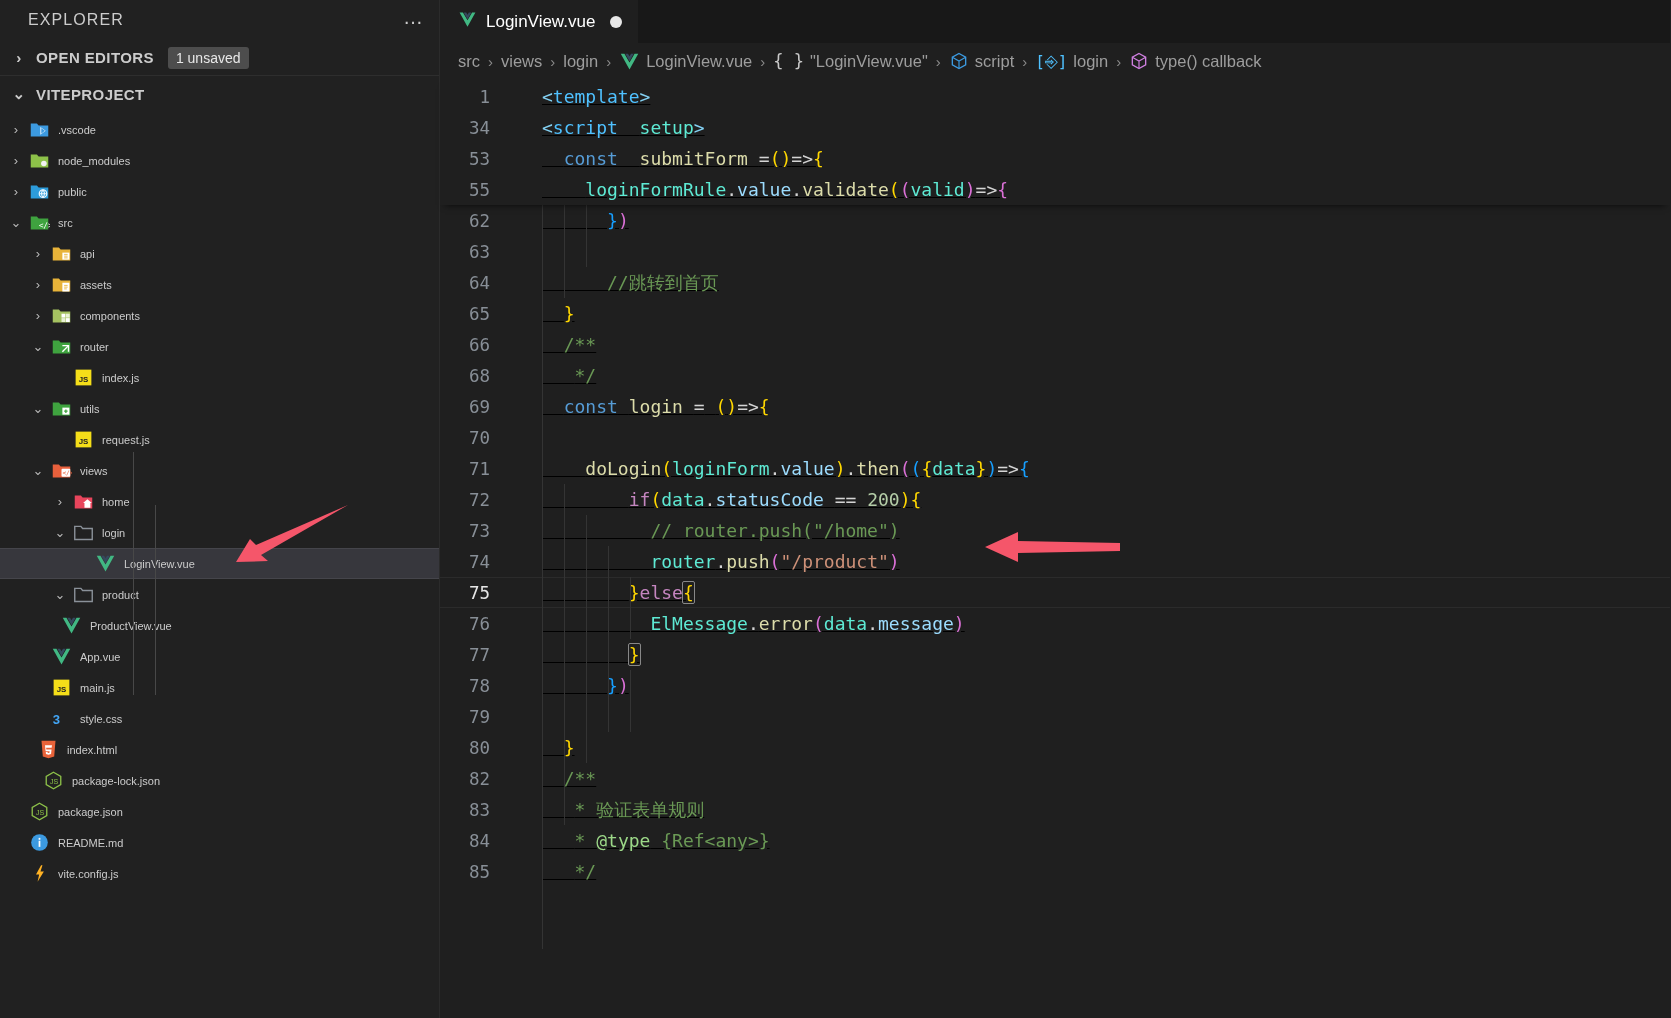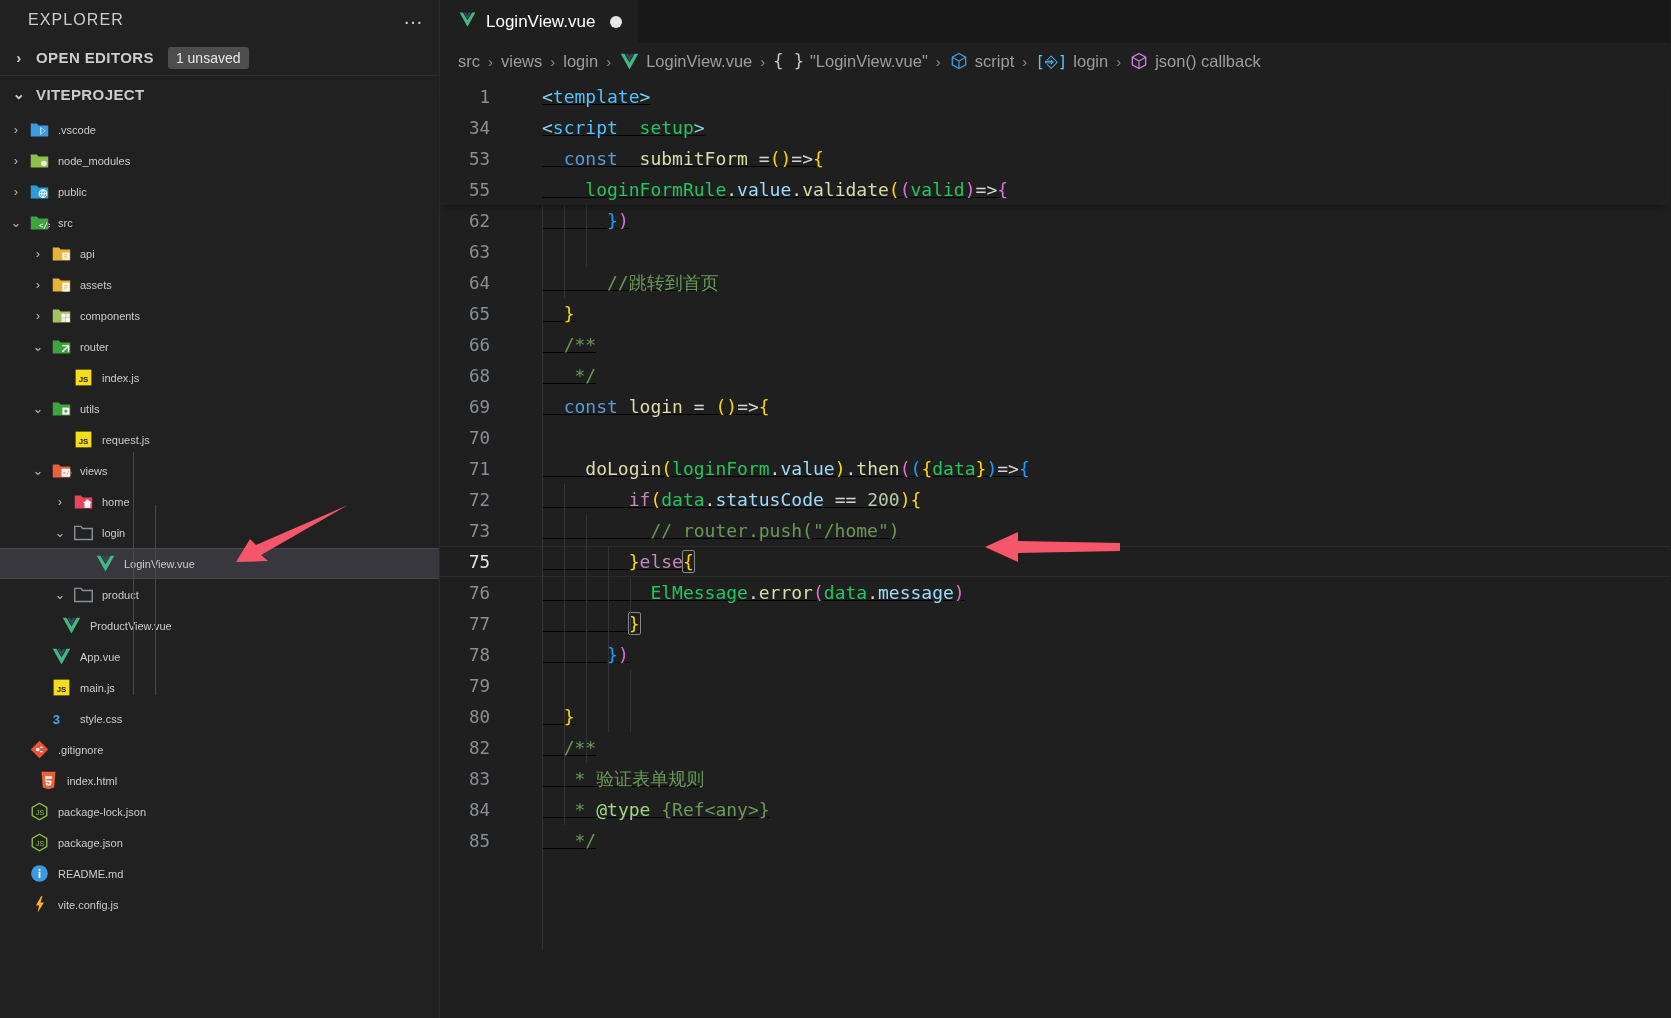--- a/index.html
+++ b/index.html
@@ -121,21 +121,21 @@
   }
   .indent-guides { position: absolute; left: 0; top: 0; bottom: 0; pointer-events:none; }
   .ig { position: absolute; top: 0; bottom: 0; width: 1px; background: #343434; }
 
   
   .t-tag      { color: #83d0f2; }
   .t-tagname  { color: #4fc1ff; }
   .t-kw       { color: #569cd6; }
   .t-kw2      { color: #c586c0; }
   .t-fn       { color: #dcdcaa; }
-  .t-var      { color: #22c55e; }
+  .t-var      { color: #5eead4; }
   .t-prop     { color: #9cdcfe; }
   .t-str      { color: #ce9178; }
   .t-num      { color: #b5cea8; }
   .t-com      { color: #6a9955; }
   .t-docpar   { color: #9cd888; }
   .t-op       { color: #d4d4d4; }
   .t-pr1      { color: #ffd700; }
   .t-pr2      { color: #da70d6; }
   .t-pr3      { color: #179fff; }
   .t-white    { color: #d4d4d4; }
@@ -370,42 +370,31 @@
         </div>
         <div class="row" style="padding-left: 28px;">
           <span class="arrow"></span>
           <span class="ficon">
             <svg width="21" height="21" viewBox="0 0 24 24">
               <text x="2" y="18" font-size="15" font-weight="bold" fill="#42a5f5" font-family="sans-serif">3</text>
             </svg>
           </span>
           <span class="lbl">style.css</span>
         </div>
-        <div class="row" style="padding-left: 6px;">
-          <span class="arrow"></span>
-          <span class="ficon">
-            <svg width="21" height="21" viewBox="0 0 24 24">
-              <path d="M12 2l10 10-10 10L2 12 12 2z" fill="#e8533a"></path>
-              <circle cx="10" cy="12" r="2.1" fill="#fff"></circle>
-              <path d="M12.5 9.5l3 0M12.5 14.5l3 0" stroke="#fff" stroke-width="1.4"></path>
-            </svg>
-          </span>
-          <span class="lbl">.gitignore</span>
-        </div>
         <div class="row" style="padding-left: 15px;">
           <span class="arrow"></span>
           <span class="ficon">
             <svg width="21" height="21" viewBox="0 0 24 24">
               <path d="M4 2h16l-1.5 18L12 22l-6.5-2L4 2z" fill="#e8633a"></path>
               <path d="M8 7h8l-.4 3H9.3l.2 2h6l-.6 5L12 18l-2.9-1-.2-2.2h2l.1 1 1 .3 1.1-.3.15-1.7H8.7L8 7z" fill="#fff"></path>
             </svg>
           </span>
           <span class="lbl">index.html</span>
         </div>
-        <div class="row" style="padding-left: 6px;">
+        <div class="row" style="padding-left: 20px;">
           <span class="arrow"></span>
           <span class="ficon">
             <svg width="21" height="21" viewBox="0 0 24 24">
               <path d="M12 2.6l8.3 4.8v9.2L12 21.4 3.7 16.6V7.4L12 2.6z" fill="none" stroke="#8dc149" stroke-width="1.5"></path>
               <text x="8" y="16" font-size="8" fill="#8dc149" font-family="sans-serif">JS</text>
             </svg>
           </span>
           <span class="lbl">package-lock.json</span>
         </div>
         <div class="row" style="padding-left: 6px;">
@@ -505,21 +494,21 @@
           <span>login</span>
         </span>
         <span class="bc-sep">›</span>
         <span class="bc">
           <span class="bc-ico">
             <svg width="20" height="20" viewBox="0 0 24 24">
               <path d="M12 3l8 4.5v9L12 21l-8-4.5v-9L12 3z" fill="none" stroke="#cf7fe0" stroke-width="1.6"></path>
               <path d="M4 7.5l8 4.5 8-4.5M12 12v9" stroke="#cf7fe0" stroke-width="1.4" fill="none"></path>
             </svg>
           </span>
-          <span>json() callback</span>
+          <span>type() callback</span>
         </span>
       </div>
 
     <div class="sticky" id="sticky">
         <div class="codeline"><span class="ln">1</span><span class="gutter-gap"></span><span class="code"><span class="t-tag">&lt;</span><span class="t-tagname">template</span><span class="t-tag">&gt;</span></span></div>
         <div class="codeline"><span class="ln">34</span><span class="gutter-gap"></span><span class="code"><span class="t-tag">&lt;</span><span class="t-tagname">script</span>  <span class="t-var">setup</span><span class="t-tag">&gt;</span></span></div>
         <div class="codeline"><span class="ln">53</span><span class="gutter-gap"></span><span class="code">  <span class="t-kw">const</span>  <span class="t-fn">submitForm</span> <span class="t-op">=</span><span class="t-pr1">(</span><span class="t-pr1">)</span><span class="t-op">=&gt;</span><span class="t-pr1">{</span></span></div>
         <div class="codeline"><span class="ln">55</span><span class="gutter-gap"></span><span class="code">    <span class="t-var">loginFormRule</span><span class="t-white">.</span><span class="t-prop">value</span><span class="t-white">.</span><span class="t-fn">validate</span><span class="t-pr1">(</span><span class="t-pr2">(</span><span class="t-var">valid</span><span class="t-pr2">)</span><span class="t-op">=&gt;</span><span class="t-pr2">{</span></span></div>
       </div>
 
@@ -528,20 +517,21 @@
         <div class="codeline"><span class="ln">63</span><span class="gutter-gap"></span><span class="code"></span></div>
         <div class="codeline"><span class="ln">64</span><span class="gutter-gap"></span><span class="code">      <span class="t-com">//跳转到首页</span></span></div>
         <div class="codeline"><span class="ln">65</span><span class="gutter-gap"></span><span class="code">  <span class="t-pr1">}</span></span></div>
         <div class="codeline"><span class="ln">66</span><span class="gutter-gap"></span><span class="code">  <span class="t-com">/**</span></span></div>
         <div class="codeline"><span class="ln">68</span><span class="gutter-gap"></span><span class="code">   <span class="t-com">*/</span></span></div>
         <div class="codeline"><span class="ln">69</span><span class="gutter-gap"></span><span class="code">  <span class="t-kw">const</span> <span class="t-fn">login</span> <span class="t-op">=</span> <span class="t-pr1">(</span><span class="t-pr1">)</span><span class="t-op">=&gt;</span><span class="t-pr1">{</span></span></div>
         <div class="codeline"><span class="ln">70</span><span class="gutter-gap"></span><span class="code"></span></div>
         <div class="codeline"><span class="ln">71</span><span class="gutter-gap"></span><span class="code">    <span class="t-fn">doLogin</span><span class="t-pr1">(</span><span class="t-var">loginForm</span><span class="t-white">.</span><span class="t-prop">value</span><span class="t-pr1">)</span><span class="t-white">.</span><span class="t-fn">then</span><span class="t-pr2">(</span><span class="t-pr3">(</span><span class="t-pr1">{</span><span class="t-var">data</span><span class="t-pr1">}</span><span class="t-pr3">)</span><span class="t-op">=&gt;</span><span class="t-pr3">{</span></span></div>
         <div class="codeline"><span class="ln">72</span><span class="gutter-gap"></span><span class="code">        <span class="t-kw2">if</span><span class="t-pr1">(</span><span class="t-var">data</span><span class="t-white">.</span><span class="t-prop">statusCode</span> <span class="t-op">==</span> <span class="t-num">200</span><span class="t-pr1">)</span><span class="t-pr1">{</span></span></div>
         <div class="codeline"><span class="ln">73</span><span class="gutter-gap"></span><span class="code">          <span class="t-com">// router.push("/home")</span></span></div>
+        <div class="codeline"><span class="ln">74</span><span class="gutter-gap"></span><span class="code">          <span class="t-var">router</span><span class="t-white">.</span><span class="t-fn">push</span><span class="t-pr2">(</span><span class="t-str">"/product"</span><span class="t-pr2">)</span></span></div>
         <div class="codeline current"><span class="ln active">75</span><span class="gutter-gap"></span><span class="code">        <span class="t-pr1">}</span><span class="t-kw2">else</span><span class="t-pr1 bracket-match">{</span></span></div>
         <div class="codeline"><span class="ln">76</span><span class="gutter-gap"></span><span class="code">          <span class="t-var">ElMessage</span><span class="t-white">.</span><span class="t-fn">error</span><span class="t-pr2">(</span><span class="t-var">data</span><span class="t-white">.</span><span class="t-prop">message</span><span class="t-pr2">)</span></span></div>
         <div class="codeline"><span class="ln">77</span><span class="gutter-gap"></span><span class="code">        <span class="t-pr1 bracket-match">}</span></span></div>
         <div class="codeline"><span class="ln">78</span><span class="gutter-gap"></span><span class="code">      <span class="t-pr3">}</span><span class="t-pr2">)</span></span></div>
         <div class="codeline"><span class="ln">79</span><span class="gutter-gap"></span><span class="code"></span></div>
         <div class="codeline"><span class="ln">80</span><span class="gutter-gap"></span><span class="code">  <span class="t-pr1">}</span></span></div>
         <div class="codeline"><span class="ln">82</span><span class="gutter-gap"></span><span class="code">  <span class="t-com">/**</span></span></div>
         <div class="codeline"><span class="ln">83</span><span class="gutter-gap"></span><span class="code">   <span class="t-com">* 验证表单规则</span></span></div>
         <div class="codeline"><span class="ln">84</span><span class="gutter-gap"></span><span class="code">   <span class="t-com">* </span><span class="t-docpar">@type</span><span class="t-com"> {Ref&lt;any&gt;}</span></span></div>
         <div class="codeline"><span class="ln">85</span><span class="gutter-gap"></span><span class="code">   <span class="t-com">*/</span></span></div>

